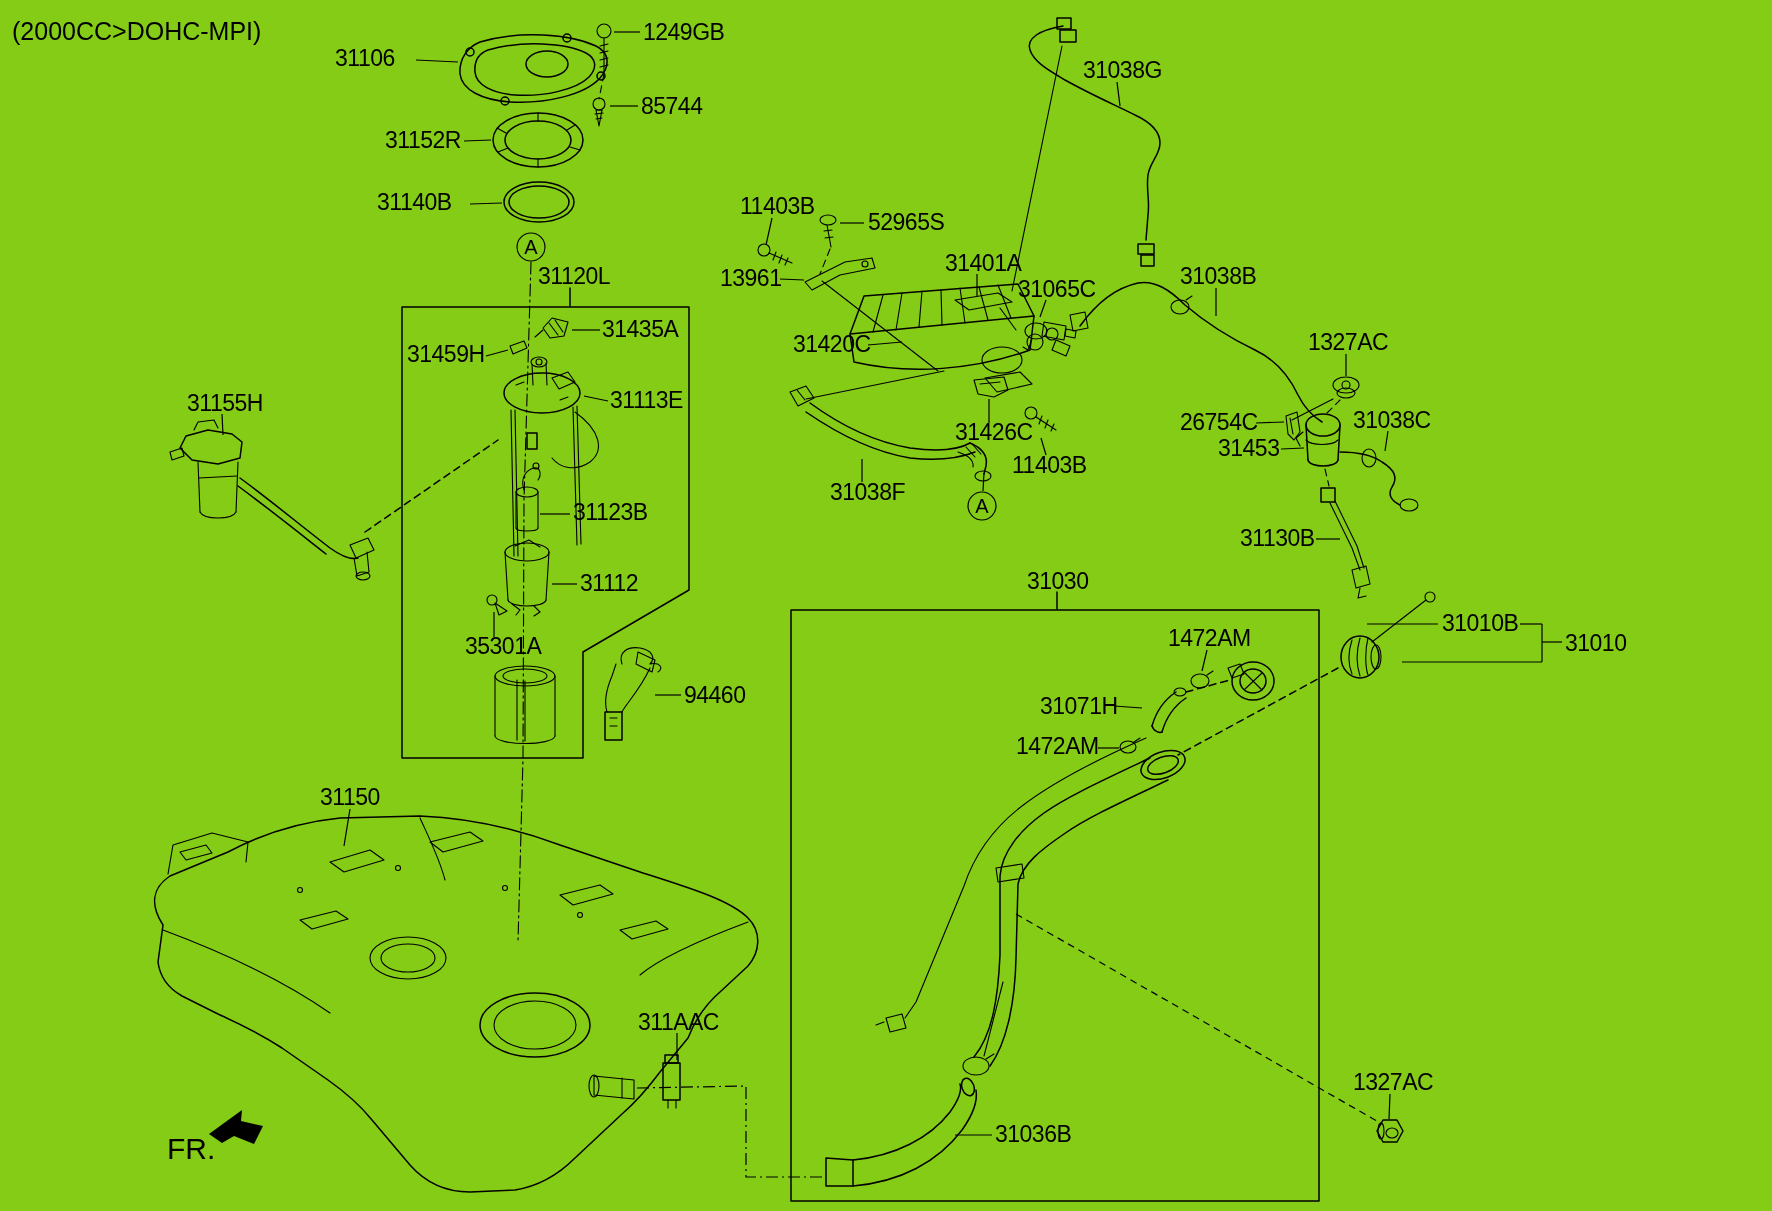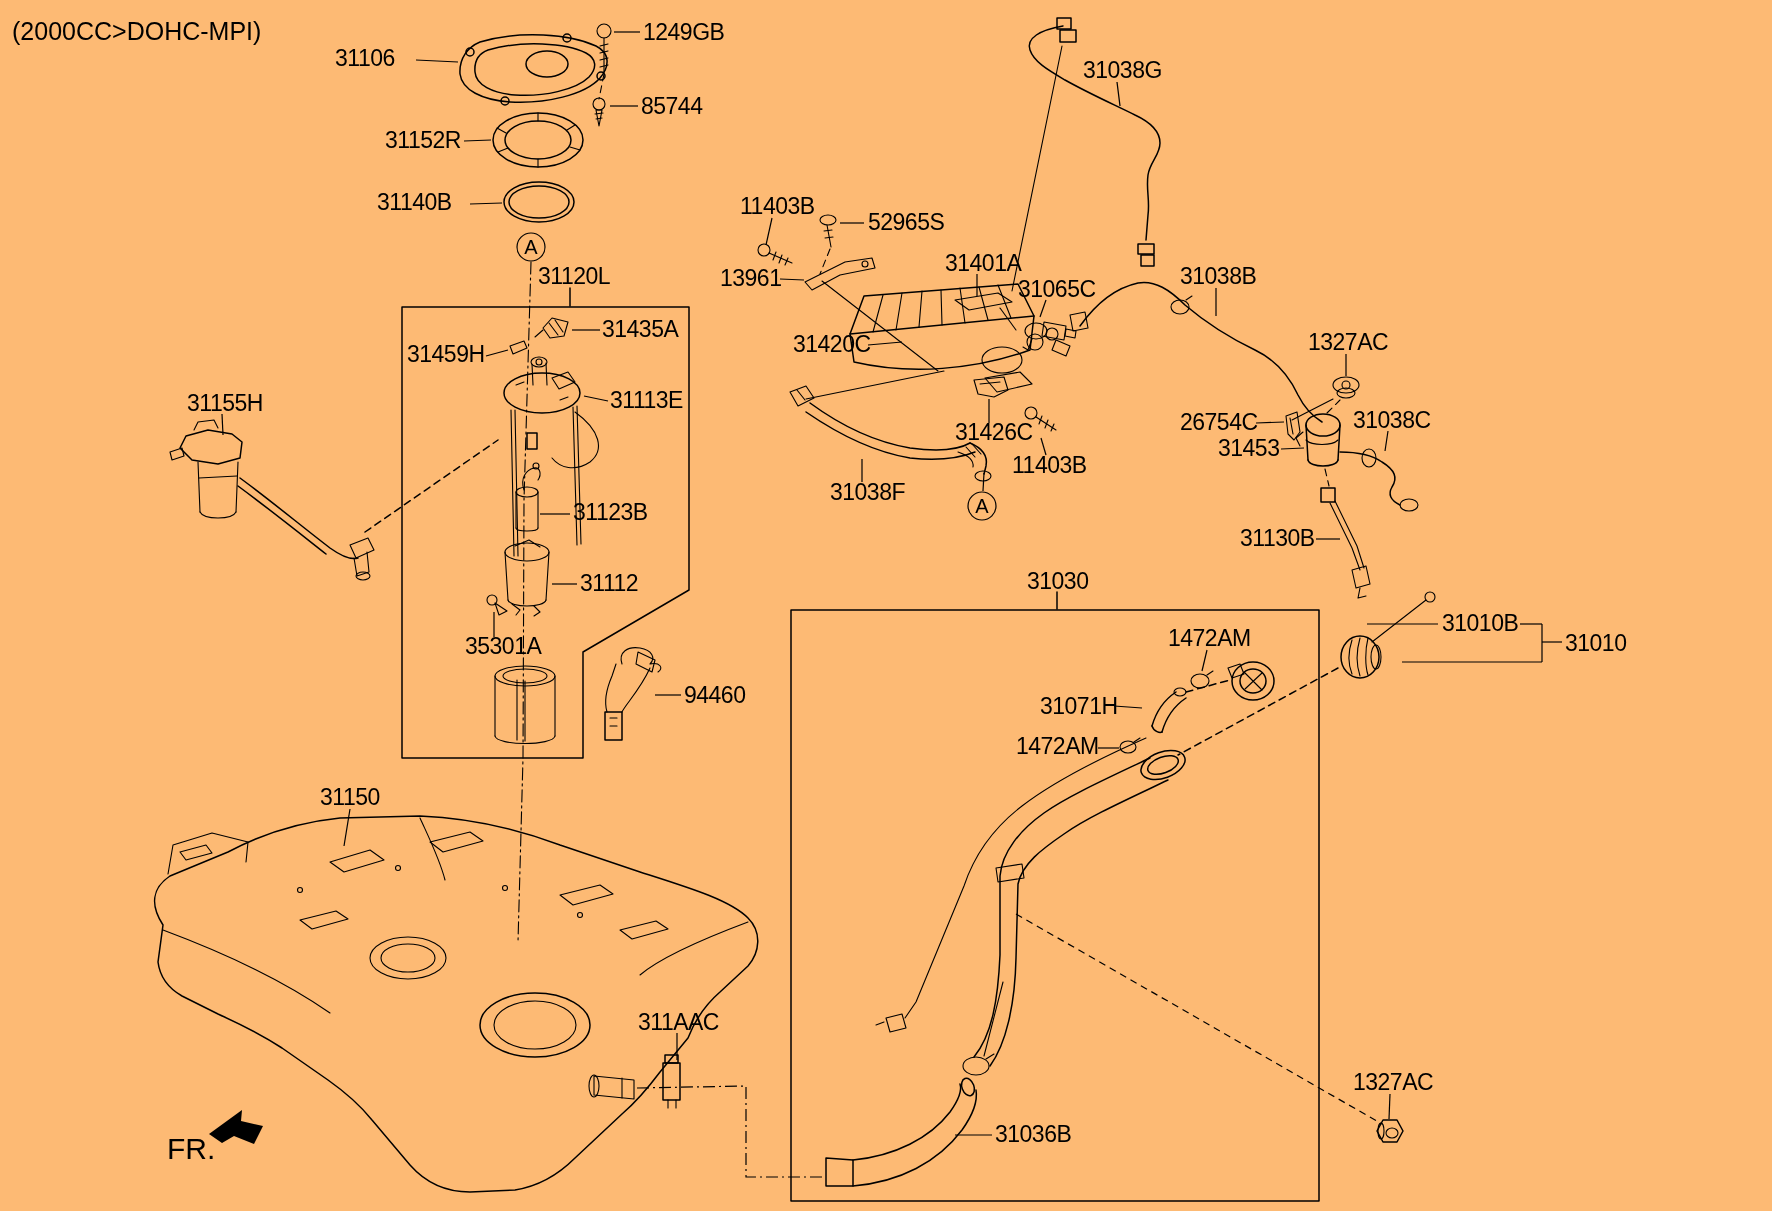--- a/index.html
+++ b/index.html
@@ -1,16 +1,16 @@
 <!DOCTYPE html>
 <html><head>
 <meta charset="utf-8">
 <style>
   html,body{margin:0;padding:0;background:#ffffff;}
-  #stage{position:relative;width:1772px;height:1211px;background:#fdba74;overflow:hidden;}
+  #stage{position:relative;width:1772px;height:1211px;background:#84cc16;overflow:hidden;}
   svg{display:block;}
   .art path,.art line,.art polyline,.art polygon,.art ellipse,.art circle,.art rect{
     stroke:#000000;fill:none;stroke-width:1.5;stroke-linecap:round;stroke-linejoin:round;}
   .thin path,.thin line,.thin polyline,.thin ellipse,.thin circle,path.thin,line.thin,polyline.thin,ellipse.thin,circle.thin{stroke-width:1.1;}
   .leader{stroke:#000000;stroke-width:1.2;}
   .dash{stroke-dasharray:7 5;}
   .dashdot{stroke-dasharray:12 4 2 4;}
   .solidfill{fill:#000000;stroke:none;}
   text.lbl{font-family:"Liberation Sans",sans-serif;font-size:23px;fill:#000000;letter-spacing:-0.5px;}
   text.title{font-family:"Liberation Sans",sans-serif;font-size:25px;fill:#000000;}

